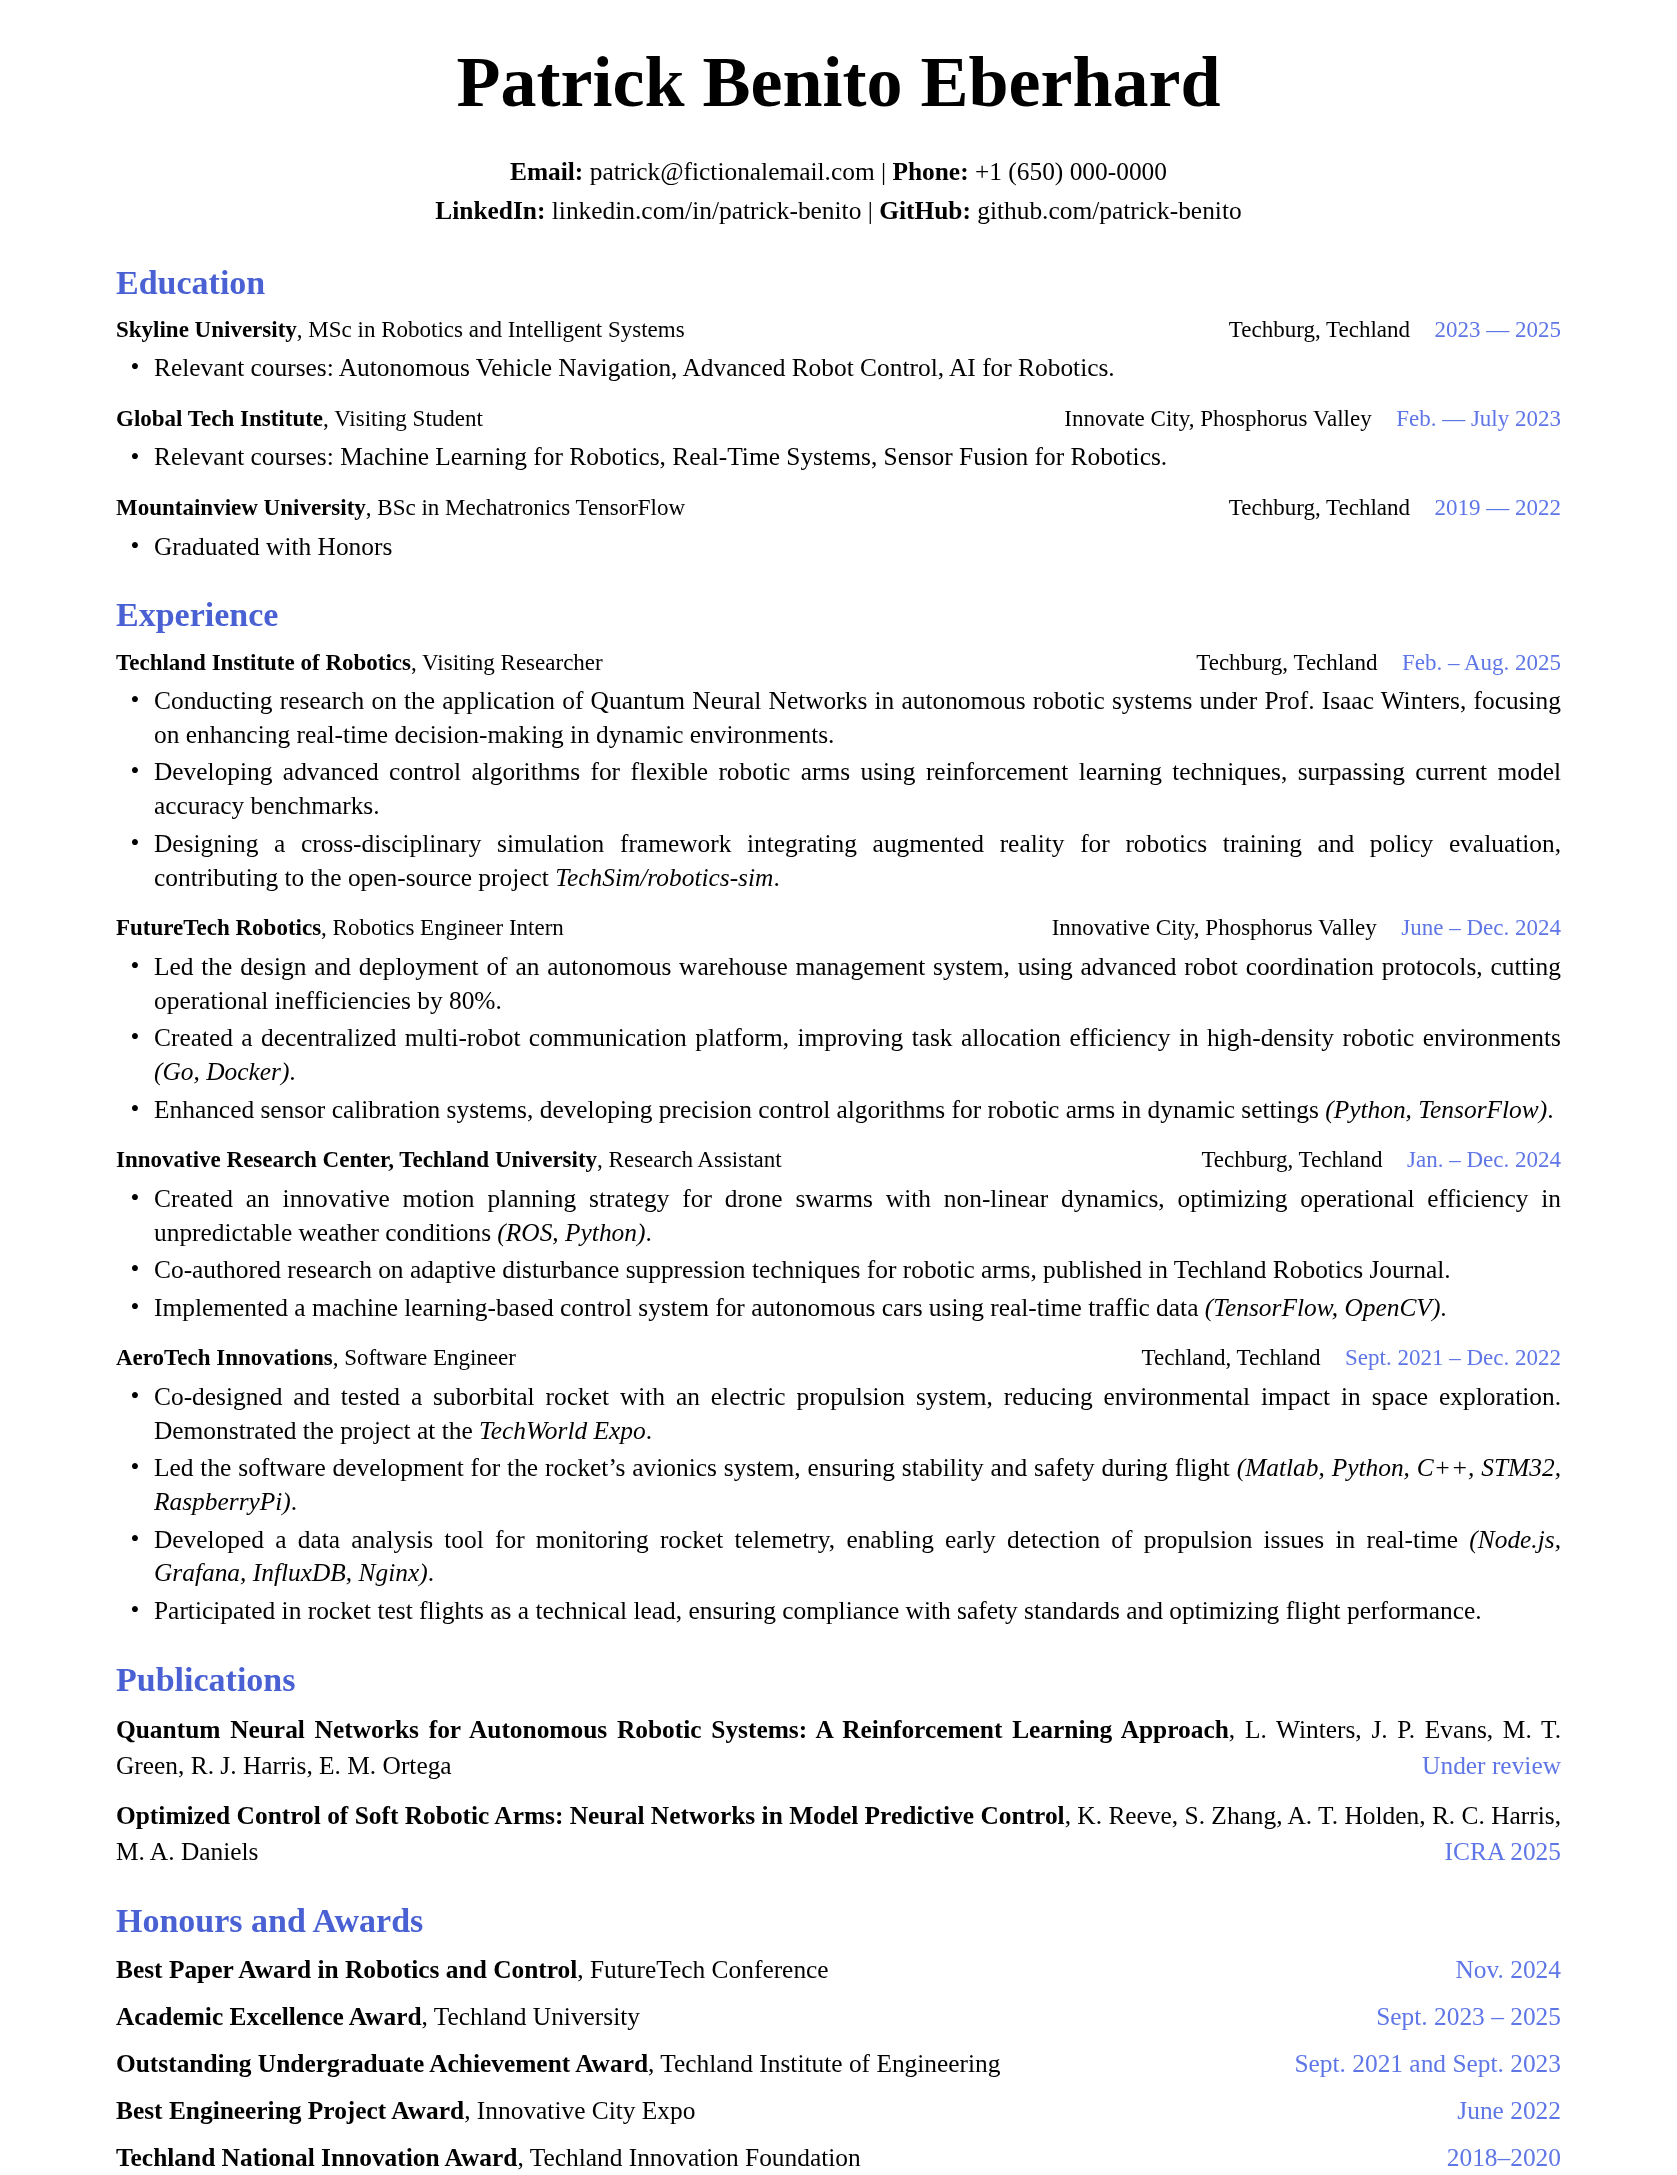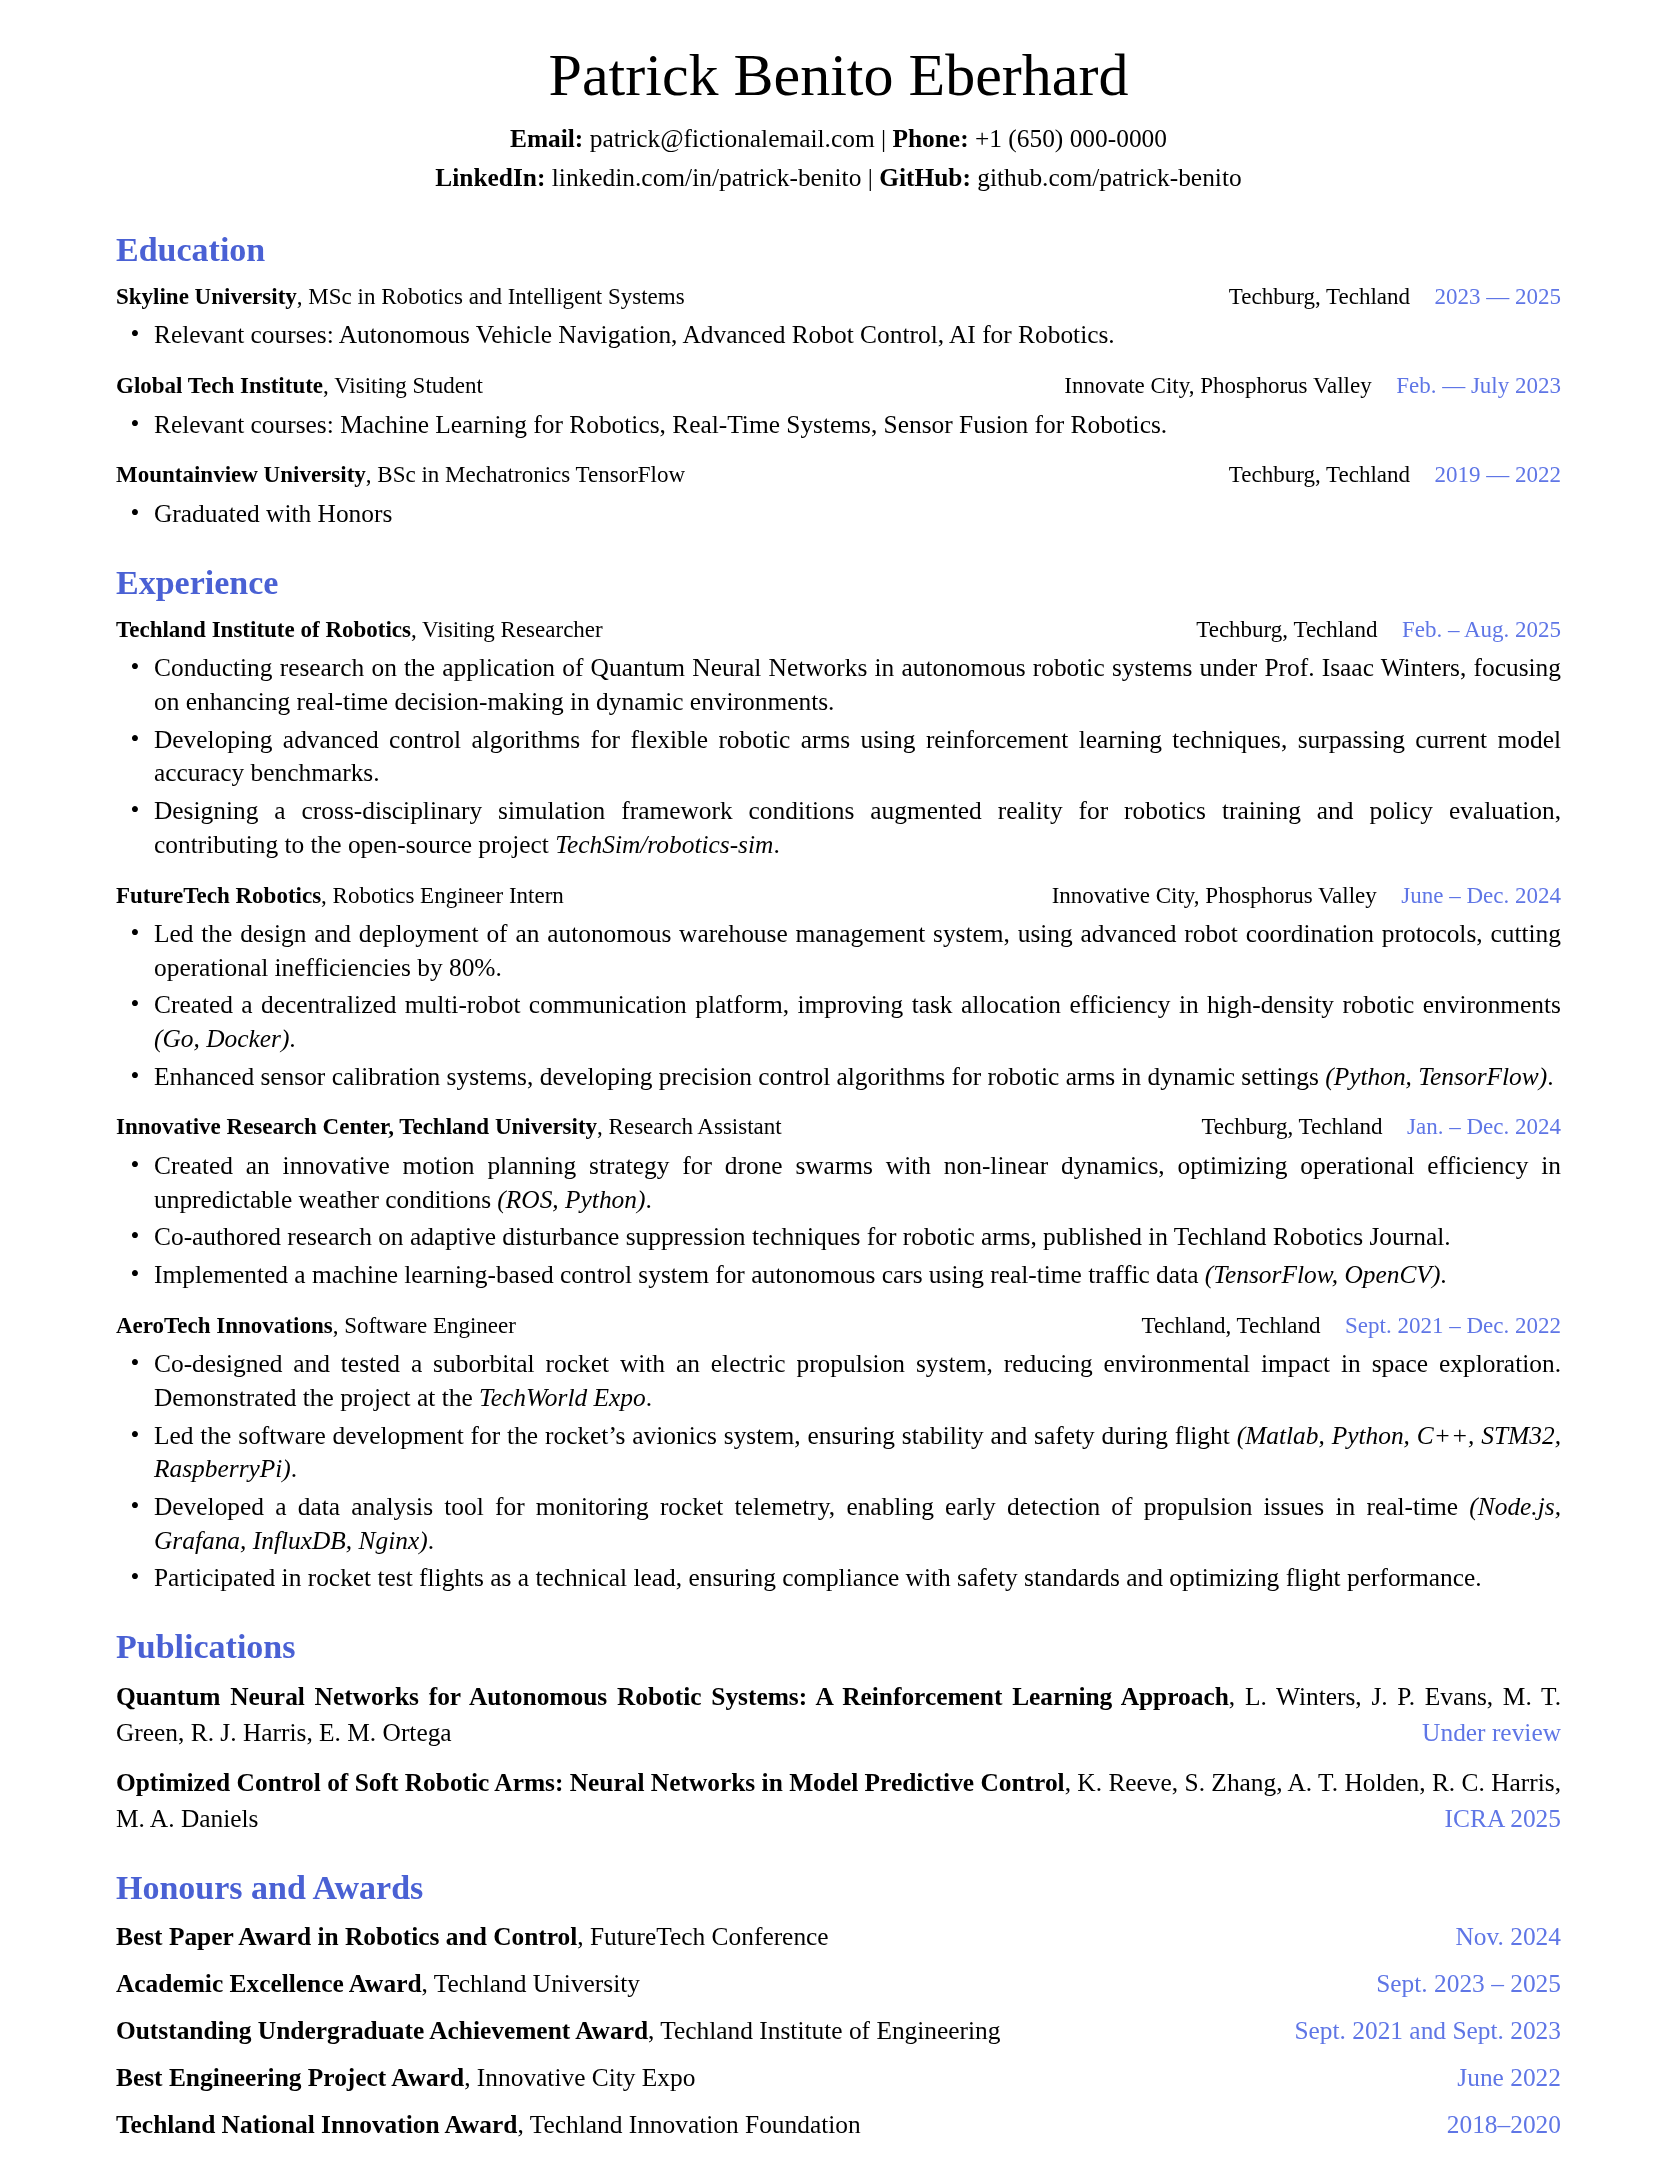--- a/index.html
+++ b/index.html
@@ -9,24 +9,24 @@
     background: #ffffff;
     color: #000000;
     font-family: "Liberation Serif", serif;
     overflow: hidden;
     --accent: #4a61d4;
     --date: #5f76e6;
   }
   .page { padding: 26px 116px 0 116px; }
 
   .name {
-    font-size: 60px;
-    font-weight: normal;
+    font-size: 72px;
+    font-weight: bold;
     text-align: center;
-    margin: 15px 0 9px 0;
+    margin: 15px 0 28px 0;
     line-height: 1.15;
   }
   .contact {
     font-size: 25.4px;
     text-align: center;
     line-height: 1.55;
   }
 
   .sec-h {
     font-size: 34px;
@@ -132,21 +132,21 @@
       <section>
         <h2 class="sec-h">Experience</h2>
         <div class="entry">
           <div class="entry-head">
             <div class="entry-left"><span class="b">Techland Institute of Robotics</span><span>, Visiting Researcher</span></div>
             <div class="entry-right"><span>Techburg, Techland</span><span class="date">Feb. – Aug. 2025</span></div>
           </div>
           <ul class="bullets">
             <li><span>Conducting research on the application of Quantum Neural Networks in autonomous robotic systems under Prof. Isaac Winters, focusing on enhancing real-time decision-making in dynamic environments.</span></li>
             <li><span>Developing advanced control algorithms for flexible robotic arms using reinforcement learning techniques, surpassing current model accuracy benchmarks.</span></li>
-            <li><span>Designing a cross-disciplinary simulation framework conditions augmented reality for robotics training and policy evaluation, contributing to the open-source project </span><span class="it">TechSim/robotics-sim</span><span>.</span></li>
+            <li><span>Designing a cross-disciplinary simulation framework integrating augmented reality for robotics training and policy evaluation, contributing to the open-source project </span><span class="it">TechSim/robotics-sim</span><span>.</span></li>
           </ul>
         </div>
         <div class="entry">
           <div class="entry-head">
             <div class="entry-left"><span class="b">FutureTech Robotics</span><span>, Robotics Engineer Intern</span></div>
             <div class="entry-right"><span>Innovative City, Phosphorus Valley</span><span class="date">June – Dec. 2024</span></div>
           </div>
           <ul class="bullets">
             <li><span>Led the design and deployment of an autonomous warehouse management system, using advanced robot coordination protocols, cutting operational inefficiencies by 80%.</span></li>
             <li><span>Created a decentralized multi-robot communication platform, improving task allocation efficiency in high-density robotic environments </span><span class="it">(Go, Docker)</span><span>.</span></li>

